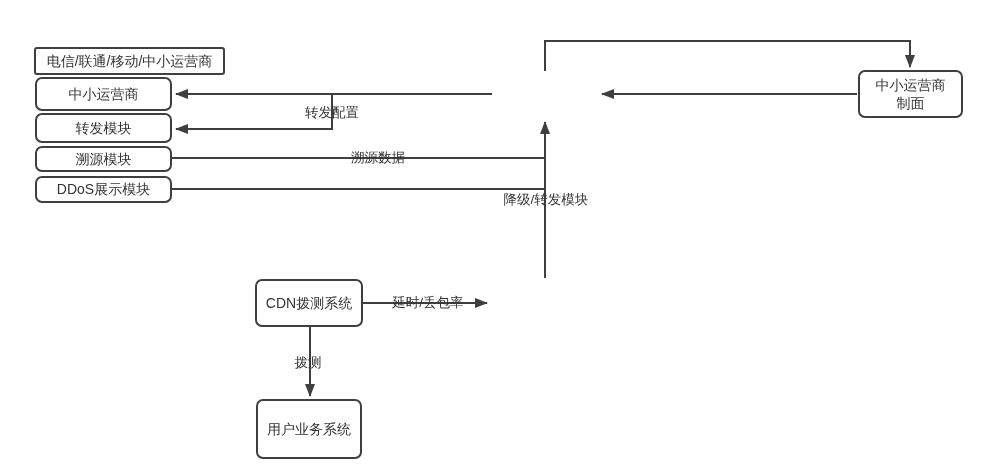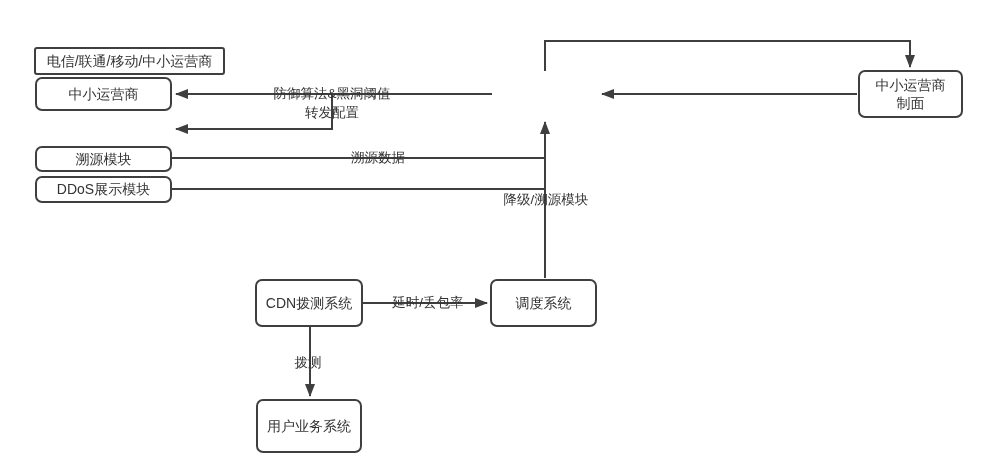--- a/index.html
+++ b/index.html
@@ -47,42 +47,41 @@
       <path d="M310 326 L310 396" marker-end="url(#arrow)"></path>
     </g>
   </svg>
 
   <div class="node sharp" style="left:34px;top:47px;width:191px;height:28px">
     <div>电信/联通/移动/中小运营商</div>
   </div>
   <div class="node" style="left:35px;top:77px;width:137px;height:34px">
     <div>中小运营商</div>
   </div>
+  <div class="node" style="left:35px;top:113px;width:137px;height:30px">
+    <div>转发模块</div>
+  </div>
   <div class="node" style="left:35px;top:176px;width:137px;height:27px">
     <div>DDoS展示模块</div>
   </div>
   <div class="node" style="left:35px;top:146px;width:137px;height:26px">
     <div>溯源模块</div>
   </div>
 
   <div class="node" style="left:858px;top:70px;width:105px;height:48px">
     <div>中小运营商</div>
     <div>制面</div>
   </div>
 
   <div class="node" style="left:255px;top:279px;width:108px;height:48px">
     <div>CDN拨测系统</div>
   </div>
-  <div class="node" style="left:490px;top:279px;width:107px;height:48px">
-    <div>调度系统</div>
-  </div>
-  <div class="node" style="left:256px;top:399px;width:106px;height:54px">
+  <div class="node" style="left:256px;top:399px;width:106px;height:60px">
     <div>用户业务系统</div>
   </div>
 
-  <div class="edge-label" style="left:332px;top:94px">防御算法&amp;黑洞阈值</div>
   <div class="edge-label" style="left:332px;top:113px">转发配置</div>
   <div class="edge-label" style="left:378px;top:158px">溯源数据</div>
-  <div class="edge-label" style="left:546px;top:200px">降级/溯源模块</div>
+  <div class="edge-label" style="left:546px;top:200px">降级/转发模块</div>
   <div class="edge-label" style="left:428px;top:303px">延时/丢包率</div>
   <div class="edge-label" style="left:308px;top:363px">拨测</div>
 
 </div>
 
 </body></html>

